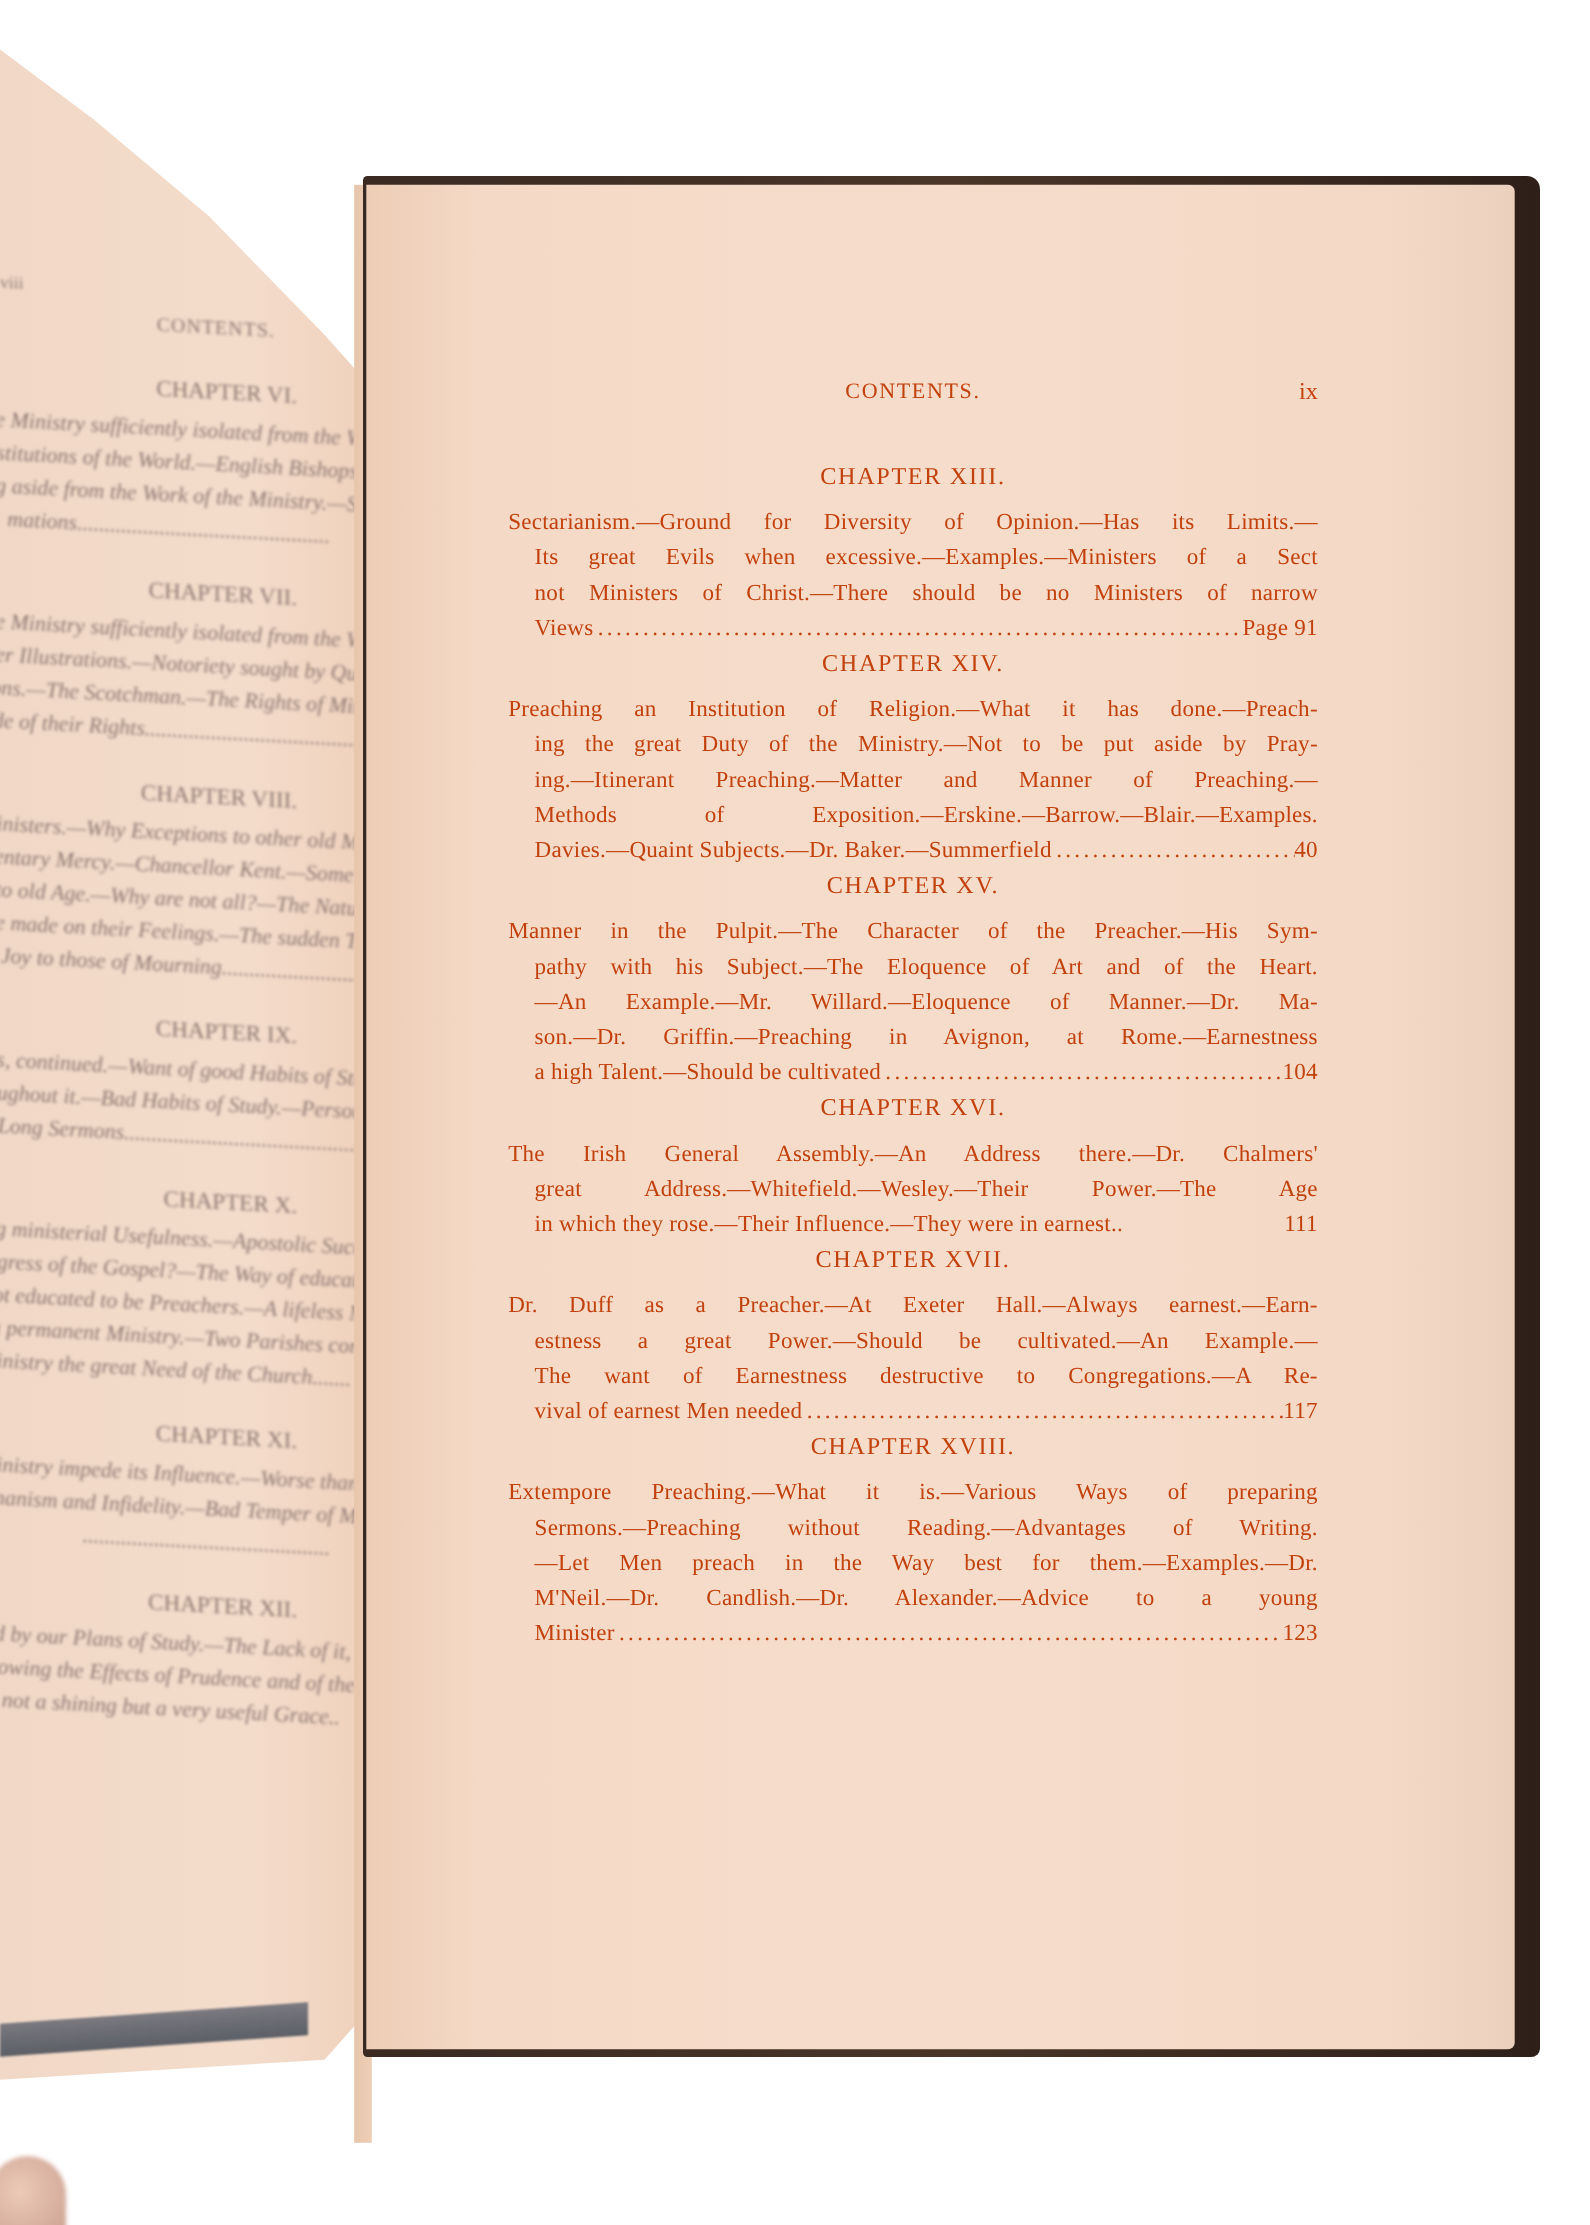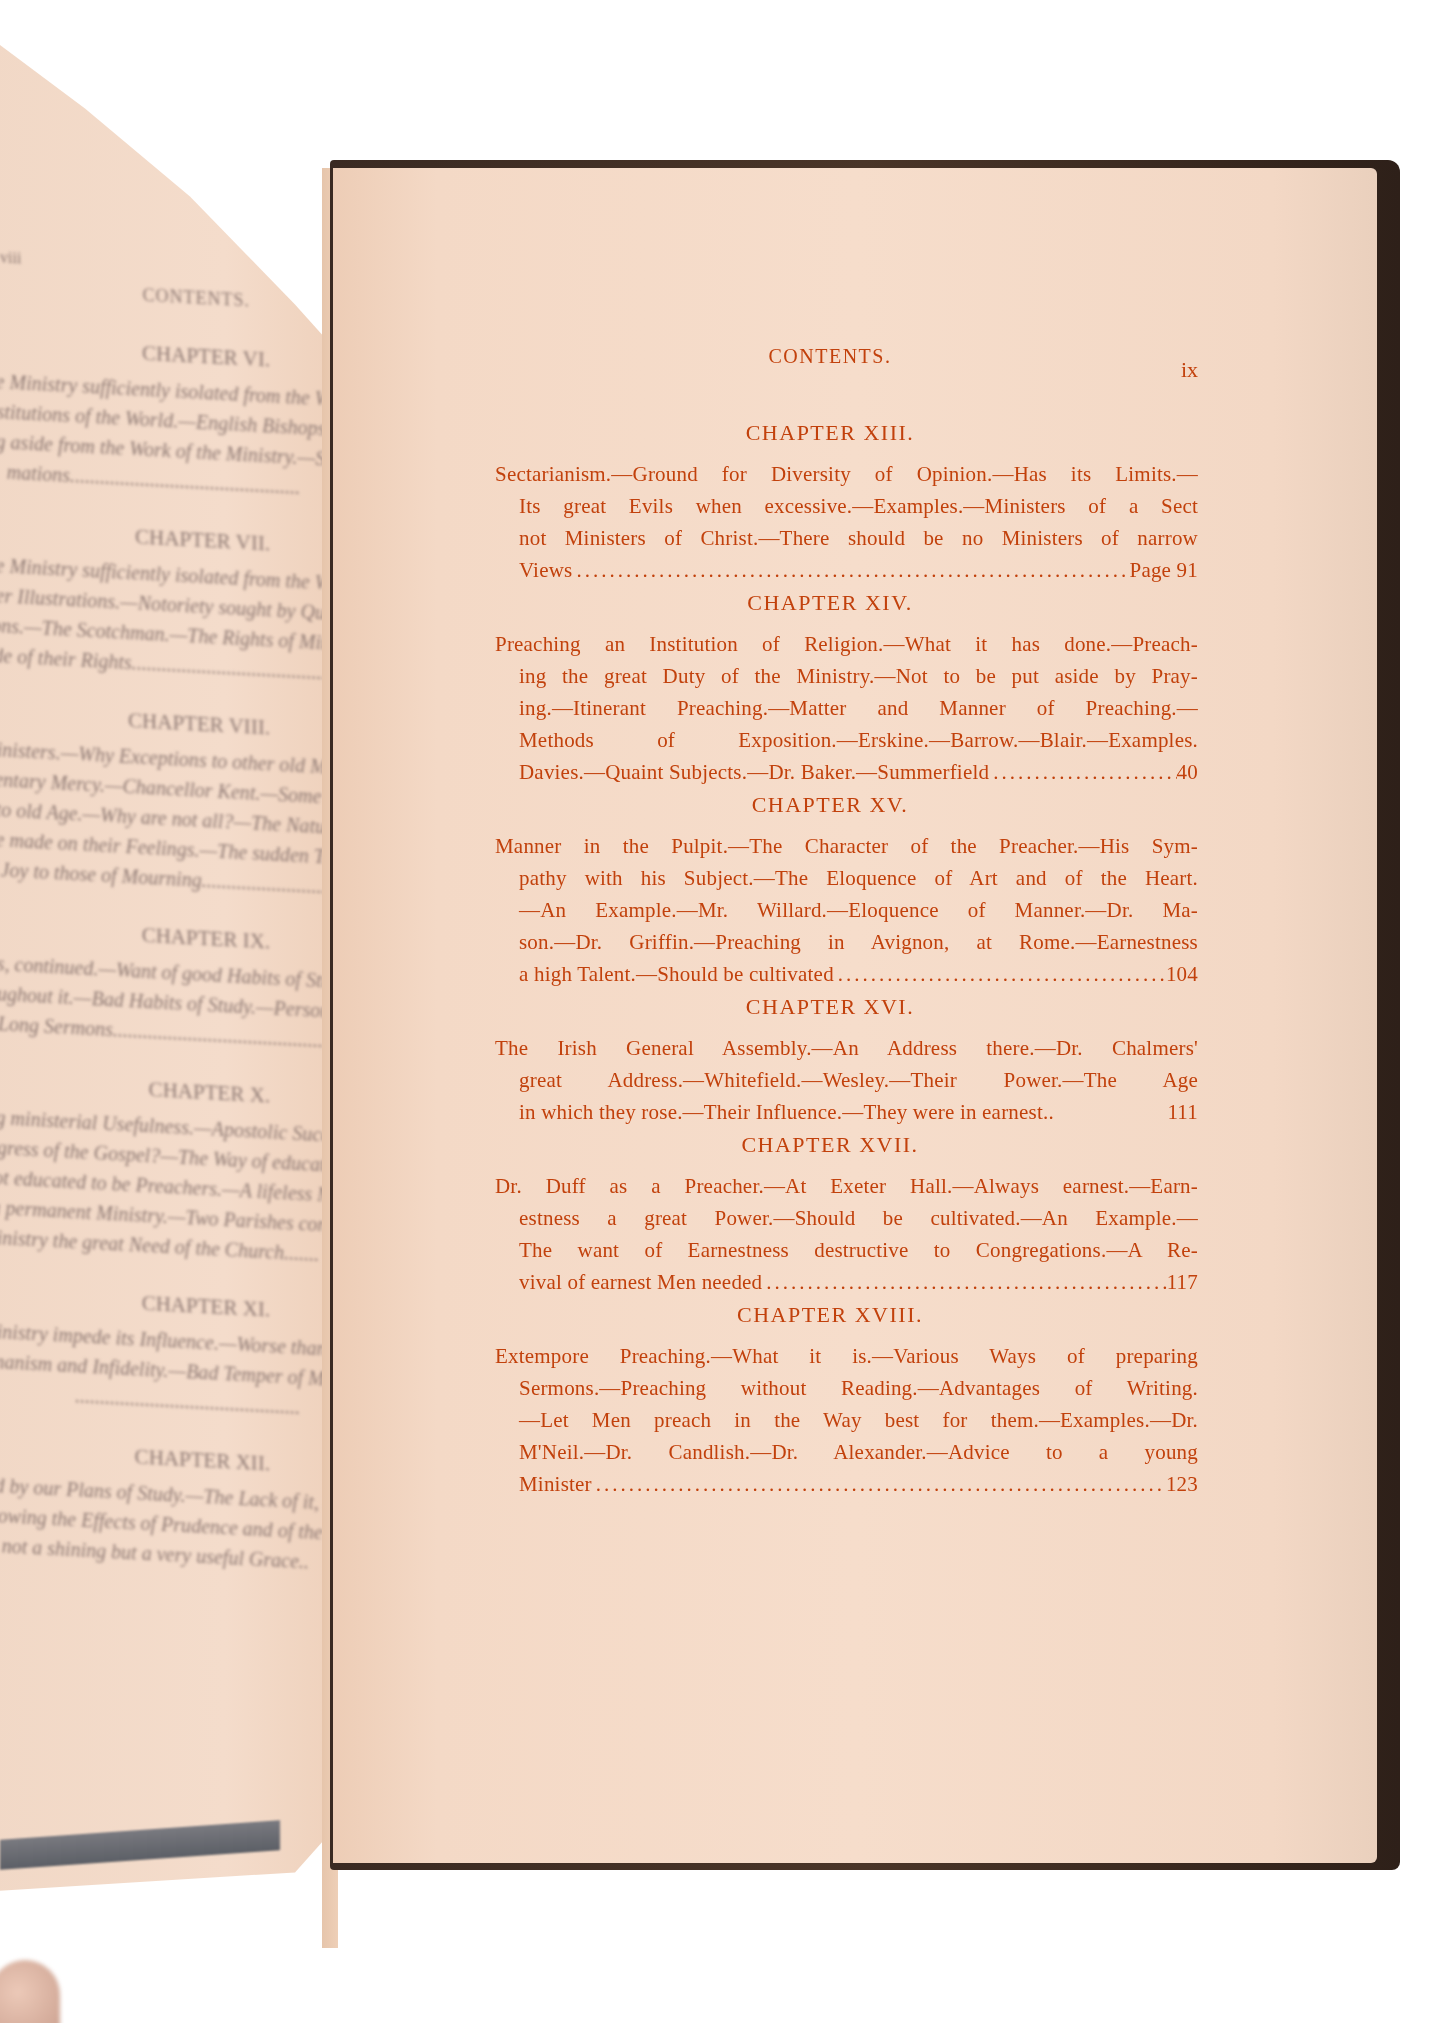--- a/index.html
+++ b/index.html
@@ -54,28 +54,28 @@
     .page-text {
       position: absolute; left: 462px; top: 340px; width: 736px;
       color: #c2410c; font-size: 21px; line-height: 32px;
       font-family: "Liberation Serif", serif;
     }
     .running-head { position: relative; height: 40px; }
     .running-head .title {
       position: absolute; left: 0; right: 0; text-align: center;
       font-size: 20px; letter-spacing: 1.5px; top: 0;
     }
-    .running-head .folio { position: absolute; right: 0; top: 14px; font-size: 22px; }
+    .running-head .folio { position: absolute; right: 0; top: 0; font-size: 22px; }
     .chapter { margin-top: 0; }
     .chapter-head {
       text-align: center; font-size: 22px; letter-spacing: 1.5px;
       margin-bottom: 8px; height: 34px; line-height: 34px;
     }
     .chapter.first .chapter-head { margin-top: 36px; }
-    .line { white-space: nowrap; text-align: justify; text-align-last: justify; height: 32px; letter-spacing: 0.2px; margin-left: 33px; }
+    .line { white-space: nowrap; text-align: justify; text-align-last: justify; height: 32px; letter-spacing: 0.2px; }
     .line.indent { padding-left: 24px; }
     .line.last { display: flex; text-align-last: auto; align-items: flex-end; }
     .line.last .txt { flex: 0 0 auto; }
     .line.last .dots { flex: 1 1 auto; overflow: hidden; white-space: nowrap; letter-spacing: 3px; padding: 0 4px; }
     .line.last .pg { flex: 0 0 auto; }
   </style>
 </head>
 <body>
 
 <div class="left-page">

